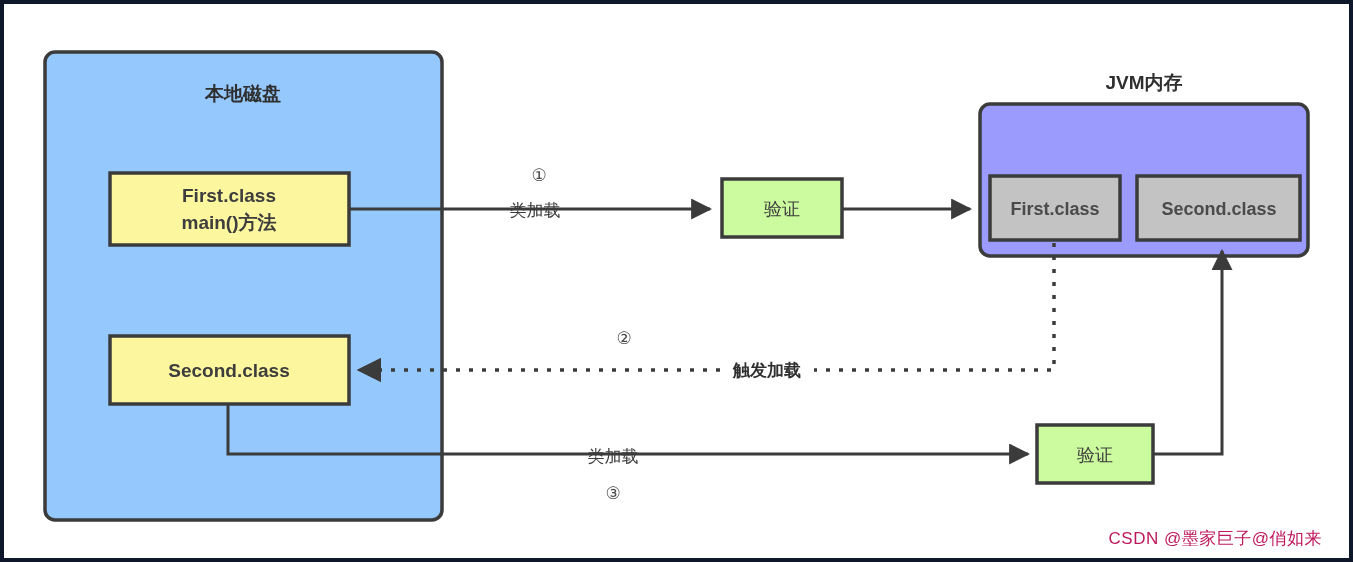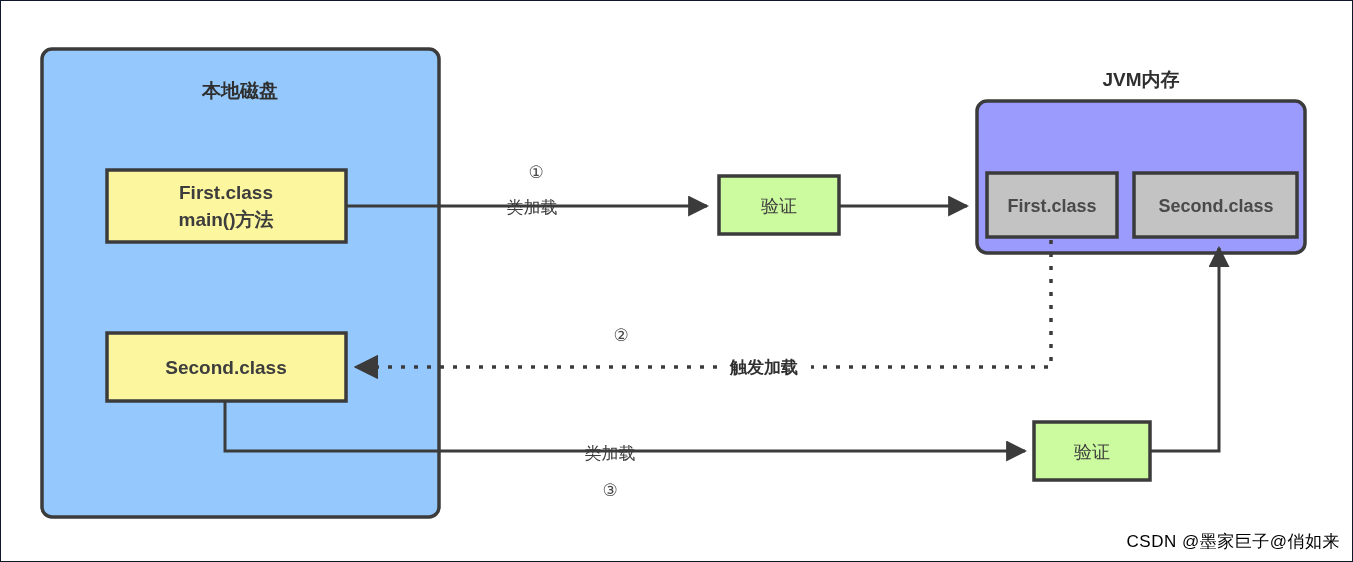--- a/index.html
+++ b/index.html
@@ -12,21 +12,21 @@
     height: 562px;
     font-family: "Liberation Sans", "DejaVu Sans", sans-serif;
     overflow: hidden;
   }
   #canvas {
     position: relative;
     width: 1353px;
     height: 562px;
     background: #ffffff;
     box-sizing: border-box;
-    border: 1px solid #0f172a;
+    border: 4px solid #0f172a;
   }
   #diagram {
     position: absolute;
     left: 0;
     top: 0;
     width: 1353px;
     height: 562px;
   }
   .shape-label {
     font-family: "Liberation Sans", "DejaVu Sans", sans-serif;
@@ -60,25 +60,25 @@
     font-size: 17px;
     font-weight: bold;
     fill: #2f2f2f;
   }
   .step-num {
     font-size: 17px;
     fill: #4a4a4a;
   }
   .watermark {
     position: absolute;
-    right: 12px;
+    right: 27px;
     bottom: 8px;
     font-family: "Liberation Sans", "DejaVu Sans", sans-serif;
     font-size: 17px;
-    color: #000000;
+    color: #be185d;
     letter-spacing: 0.5px;
     white-space: nowrap;
   }
 </style>
 </head>
 <body>
 
 <div id="canvas">
 
   <svg id="diagram" viewBox="0 0 1353 562" xmlns="http://www.w3.org/2000/svg">

